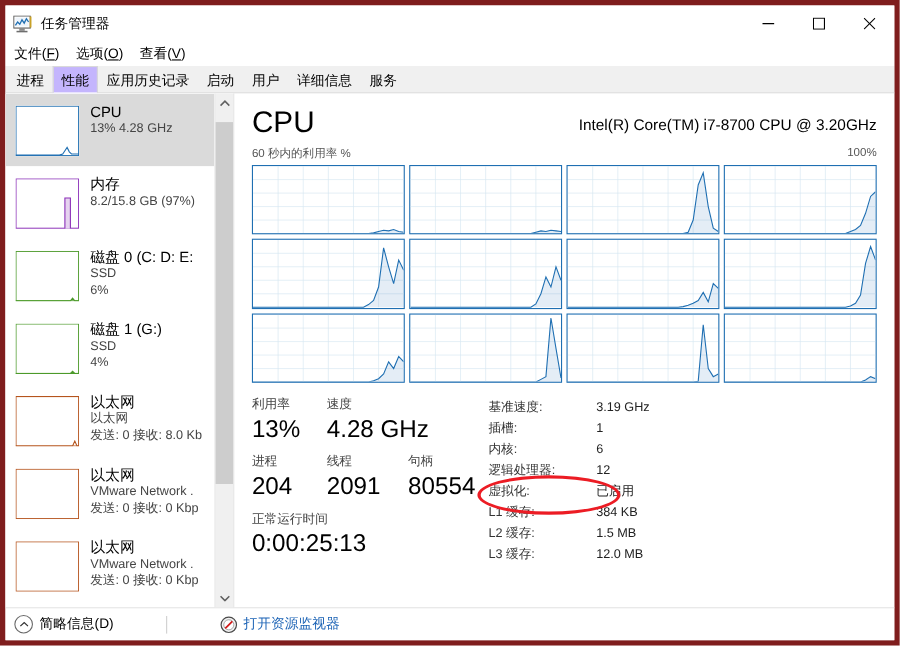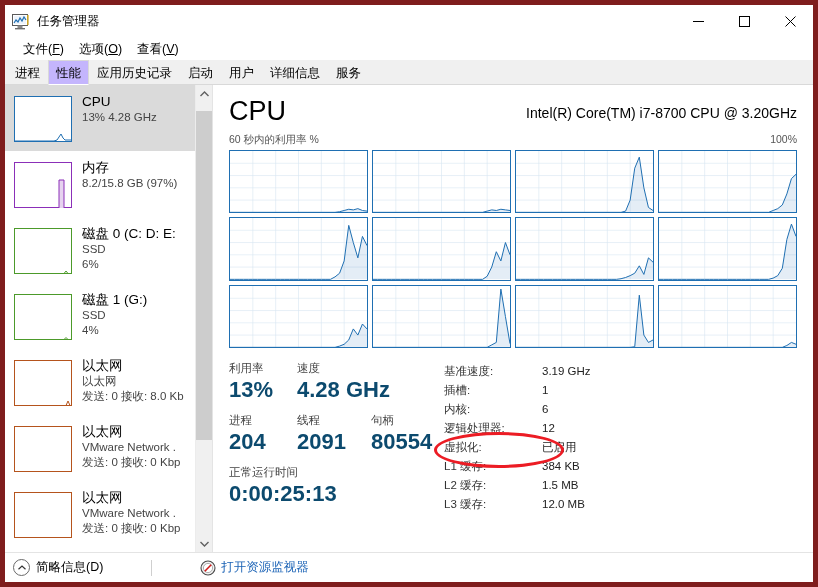--- a/index.html
+++ b/index.html
@@ -38,21 +38,21 @@
   .wc {
     width: 46px; height: 33px;
     display: flex; align-items: center; justify-content: center;
     color: #000;
   }
 
   
   .menubar {
     height: 22px; flex: 0 0 22px;
     display: flex; align-items: center;
-    padding-left: 12px; background: #ffffff;
+    padding-left: 2px; background: #ffffff;
   }
   .menu-item {
     font-size: 12.5px; color: #000;
     padding: 2px 9px 2px 6px;
     white-space: nowrap;
   }
   .mnemonic { text-decoration: underline; }
 
   
   .tabstrip {
@@ -166,21 +166,21 @@
   .cell svg { display: block; width: 100%; height: 100%; }
 
   
   .stats {
     display: flex; margin-top: 12px;
   }
   .stats-left { width: 215px; flex: 0 0 215px; }
   .stat-row { display: flex; }
   .stat-cell { margin-right: 6px; }
   .stat-label { font-size: 11.5px; color: #444; line-height: 16px; }
-  .stat-value { font-size: 22px; color: #0c4a6e; line-height: 28px; white-space: nowrap; font-weight: bold; }
+  .stat-value { font-size: 22px; color: #000000; line-height: 28px; white-space: nowrap; }
   .stat-block { margin-bottom: 8px; }
 
   .stats-right { position: relative; flex: 1 1 auto; padding-top: 2px; }
   .spec {
     display: flex; font-size: 11.5px; color: #333;
     line-height: 19px;
     gap: 12px;
   }
   .spec-k { width: 86px; flex: 0 0 86px; }
   .spec-v { color: #222; }

